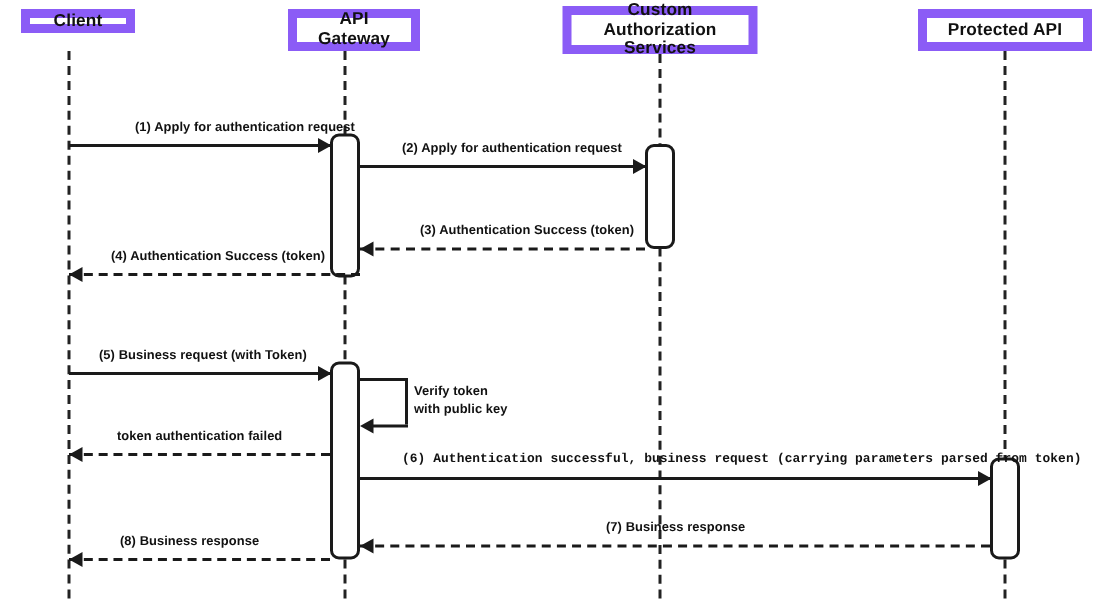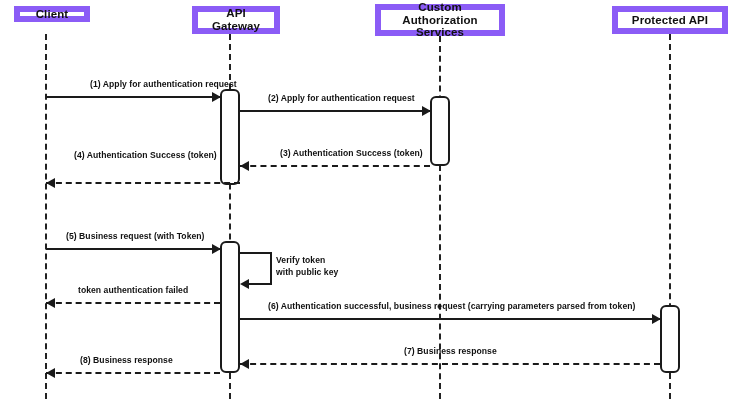--- a/index.html
+++ b/index.html
@@ -119,30 +119,30 @@
     <div class="arrow-head right" style="left: 212px; top: 92px;"></div>
     <div class="msg-label" style="left: 66px; top: 79px; padding-left: 24px;">(1) Apply for authentication request</div>
     <div class="msg-line" style="left: 240px; top: 110px; width: 190px;"></div>
     <div class="arrow-head right" style="left: 422px; top: 106px;"></div>
     <div class="msg-label" style="left: 268px; top: 93px;">(2) Apply for authentication request</div>
     <div class="msg-line dashed" style="left: 240px; top: 165px; width: 190px;"></div>
     <div class="arrow-head left" style="left: 240px; top: 161px;"></div>
     <div class="msg-label" style="left: 280px; top: 148px;">(3) Authentication Success (token)</div>
     <div class="msg-line dashed" style="left: 46px; top: 182px; width: 194px;"></div>
     <div class="arrow-head left" style="left: 46px; top: 178px;"></div>
-    <div class="msg-label" style="left: 62px; top: 150px; padding-left: 12px;">(4) Authentication Success (token)</div>
+    <div class="msg-label" style="left: 62px; top: 165px; padding-left: 12px;">(4) Authentication Success (token)</div>
     <div class="msg-line" style="left: 46px; top: 248px; width: 174px;"></div>
     <div class="arrow-head right" style="left: 212px; top: 244px;"></div>
     <div class="msg-label" style="left: 66px; top: 231px;">(5) Business request (with Token)</div>
     <div class="msg-line dashed" style="left: 46px; top: 302px; width: 174px;"></div>
     <div class="arrow-head left" style="left: 46px; top: 298px;"></div>
     <div class="msg-label" style="left: 78px; top: 285px;">token authentication failed</div>
     <div class="msg-line" style="left: 240px; top: 318px; width: 420px;"></div>
     <div class="arrow-head right" style="left: 652px; top: 314px;"></div>
-    <div class="msg-label" style="left: 268px; top: 301px;">(6) Authentication successful, business request (carrying parameters parsed from token)</div>
+    <div class="msg-label" style="left: 268px; top: 301px; font-family: Liberation Mono, monospace;">(6) Authentication successful, business request (carrying parameters parsed from token)</div>
     <div class="msg-line dashed" style="left: 240px; top: 363px; width: 420px;"></div>
     <div class="arrow-head left" style="left: 240px; top: 359px;"></div>
     <div class="msg-label" style="left: 404px; top: 346px;">(7) Business response</div>
     <div class="msg-line dashed" style="left: 46px; top: 372px; width: 174px;"></div>
     <div class="arrow-head left" style="left: 46px; top: 368px;"></div>
     <div class="msg-label" style="left: 80px; top: 355px;">(8) Business response</div>
     <div class="self-seg" style="left: 240px; top: 252px; width: 32px; height: 0px; border-width: 2px 0px 0px;"></div>
     <div class="self-seg" style="left: 270px; top: 252px; width: 0px; height: 31px; border-width: 0px 0px 0px 2px;"></div>
     <div class="self-seg" style="left: 248px; top: 283px; width: 24px; height: 0px; border-width: 2px 0px 0px;"></div>
     <div class="arrow-head left" style="left: 240px; top: 279px;"></div>

